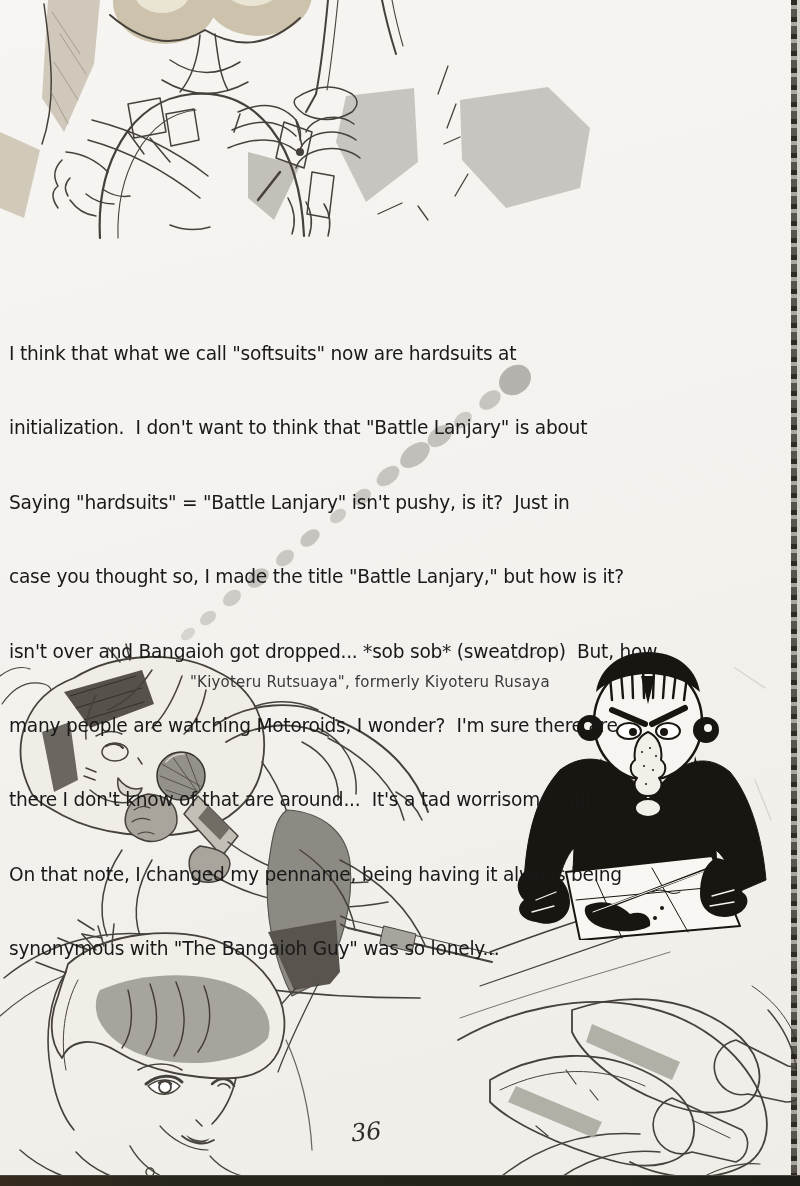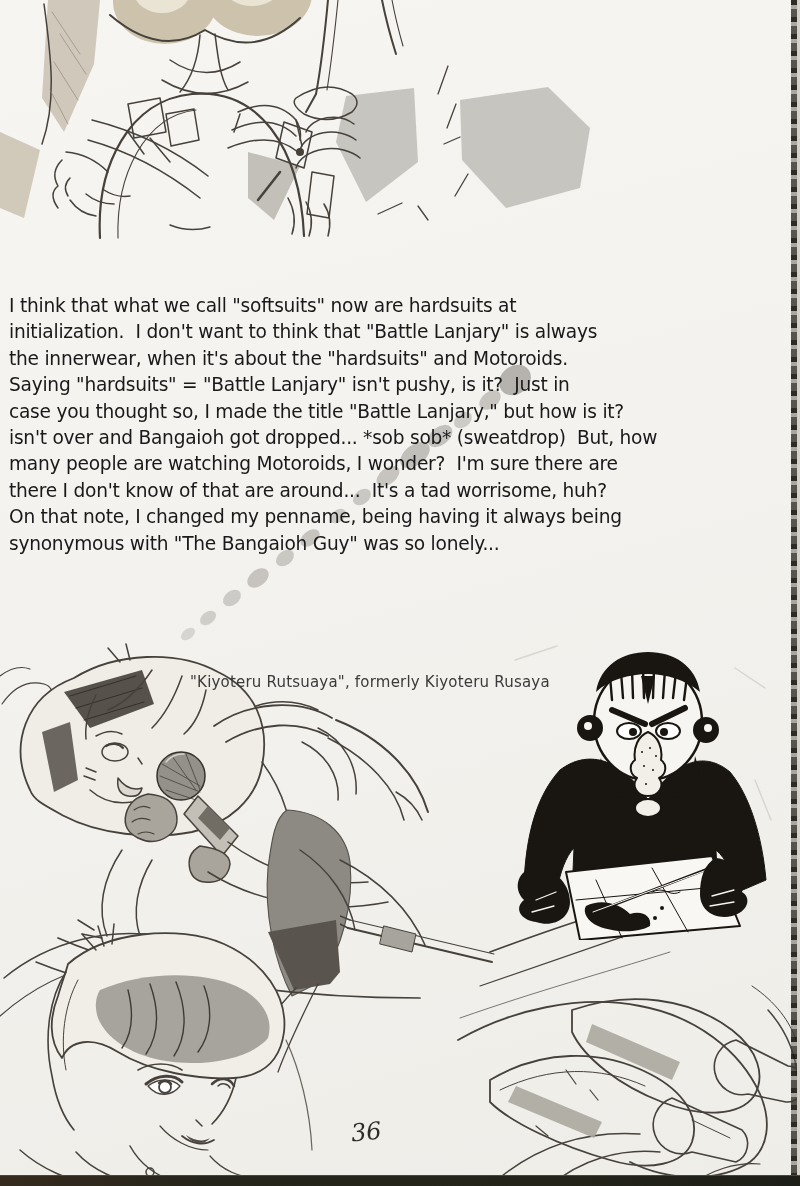--- a/index.html
+++ b/index.html
@@ -7,21 +7,21 @@
     position:relative;width:800px;height:1186px;overflow:hidden;
     background:linear-gradient(165deg,#f7f5f1 0%,#f4f2ee 45%,#efede8 100%);
     font-family:"DejaVu Sans","Liberation Sans",sans-serif;
   }
   .abs{position:absolute;}
   .text-block{
     left:9px;top:293px;width:788px;z-index:6;
     font-size:18.6px;line-height:26.4px;letter-spacing:-0.25px;
     color:#191919;
   }
-  .text-block .tline{white-space:pre;}
+  .text-block .tline{white-space:pre;margin-top:48px;}
   .caption{
     left:190px;top:673px;z-index:7;
     font-size:15px;letter-spacing:0.2px;color:#3a3a3a;white-space:pre;
   }
   .page-number{
     left:351px;top:1118px;z-index:7;
     font-size:24px;color:#2e2c28;transform:rotate(-6deg);
     font-family:"DejaVu Serif","Liberation Serif",serif;font-style:italic;
   }
   .scan-edge-right{
@@ -102,22 +102,21 @@
       <ellipse cx="285" cy="558" rx="10" ry="7" opacity="0.65" transform="rotate(-38 285 558)"></ellipse>
       <ellipse cx="258" cy="578" rx="12" ry="8" opacity="0.7" transform="rotate(-38 258 578)"></ellipse>
       <ellipse cx="232" cy="598" rx="10" ry="7" opacity="0.6" transform="rotate(-38 232 598)"></ellipse>
       <ellipse cx="208" cy="618" rx="9" ry="6" opacity="0.55" transform="rotate(-38 208 618)"></ellipse>
       <ellipse cx="188" cy="634" rx="8" ry="5" opacity="0.45" transform="rotate(-38 188 634)"></ellipse>
     </g>
   </svg>
 
   <div class="abs text-block">
     <div class="tline">I think that what we call "softsuits" now are hardsuits at</div>
-    <div class="tline">initialization.  I don't want to think that "Battle Lanjary" is always</div>
-    <div class="tline">the innerwear, when it's about the "hardsuits" and Motoroids.</div>
+    <div class="tline">initialization.  I don't want to think that "Battle Lanjary" is about</div>
     <div class="tline">Saying "hardsuits" = "Battle Lanjary" isn't pushy, is it?  Just in</div>
     <div class="tline">case you thought so, I made the title "Battle Lanjary," but how is it?</div>
     <div class="tline">isn't over and Bangaioh got dropped... *sob sob* (sweatdrop)  But, how</div>
     <div class="tline">many people are watching Motoroids, I wonder?  I'm sure there are</div>
     <div class="tline">there I don't know of that are around...  It's a tad worrisome, huh?</div>
     <div class="tline">On that note, I changed my penname, being having it always being</div>
     <div class="tline">synonymous with "The Bangaioh Guy" was so lonely...</div>
   </div>
 
   <div class="abs caption">"Kiyoteru Rutsuaya", formerly Kiyoteru Rusaya</div>

